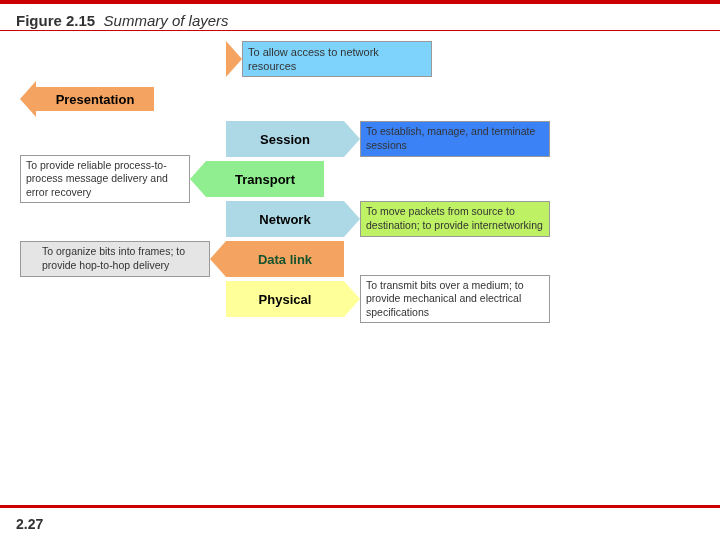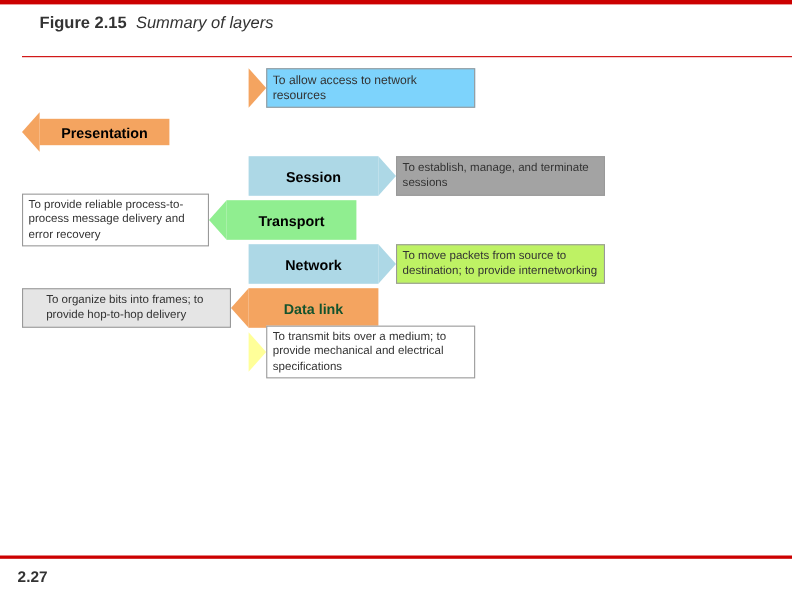--- a/index.html
+++ b/index.html
@@ -11,23 +11,22 @@
       font-size: 13px;
       overflow: hidden;
     }
 
     .top-border {
       height: 4px;
       background: #cc0000;
     }
 
     .header {
-      padding: 8px 16px 22px 16px;
+      padding: 8px 16px 1px 16px;
       border-bottom: 1px solid #cc0000;
-      margin-left: 20px;
     }
 
     .header-title {
       font-size: 15px;
       font-weight: bold;
       color: #333;
     }
 
     .header-title em {
       font-style: italic;
@@ -70,21 +69,21 @@
         <div style="width: 0px; height: 0px; border-top: 18px solid transparent; border-bottom: 18px solid transparent; border-right: 16px solid rgb(244, 164, 96);"></div>
         <div style="width: 118px; height: 24px; background: rgb(244, 164, 96); display: flex; align-items: center; justify-content: center; font-size: 13px; font-weight: bold; color: #000000; text-align: center;">Presentation</div>
         <div style="width: 0px; height: 0px; border-top: 18px solid transparent; border-bottom: 18px solid transparent; border-left: 16px solid rgb(244, 164, 96); visibility: hidden;"></div>
         <div style="width: 190px; font-size: 10.5px; color: rgb(51, 51, 51); line-height: 1.3; padding: 3px 5px; border: 1px solid rgb(153, 153, 153); background: rgb(255, 255, 255); min-height: 28px; display: flex; align-items: center; visibility: hidden;"></div>
       </div>
       <div style="display: flex; flex-direction: row; align-items: center; height: 36px; gap: 0px;">
         <div style="width: 190px; font-size: 10.5px; color: rgb(51, 51, 51); line-height: 1.3; padding: 3px 5px; border: 1px solid rgb(153, 153, 153); background: rgb(255, 255, 255); min-height: 28px; display: flex; align-items: center; visibility: hidden;"></div>
         <div style="width: 0px; height: 0px; border-top: 18px solid transparent; border-bottom: 18px solid transparent; border-right: 16px solid rgb(173, 216, 230); visibility: hidden;"></div>
         <div style="width: 118px; height: 36px; background: rgb(173, 216, 230); display: flex; align-items: center; justify-content: center; font-size: 13px; font-weight: bold; color: rgb(0, 0, 0); ">Session</div>
         <div style="width: 0px; height: 0px; border-top: 18px solid transparent; border-bottom: 18px solid transparent; border-left: 16px solid rgb(173, 216, 230);"></div>
-        <div style="width: 190px; font-size: 10.5px; color: rgb(51, 51, 51); line-height: 1.3; padding: 3px 5px; border: 1px solid rgb(153, 153, 153); background: #a3a3a3; min-height: 28px; display: flex; align-items: center;">To establish, manage, and terminate sessions</div>
+        <div style="width: 190px; font-size: 10.5px; color: rgb(51, 51, 51); line-height: 1.3; padding: 3px 5px; border: 1px solid rgb(153, 153, 153); background: #3b82f6; min-height: 28px; display: flex; align-items: center;">To establish, manage, and terminate sessions</div>
       </div>
       <div style="display: flex; flex-direction: row; align-items: center; height: 36px; gap: 0px;">
         <div style="width: 170px; font-size: 10.5px; color: rgb(51, 51, 51); line-height: 1.3; padding: 3px 5px; border: 1px solid rgb(153, 153, 153); background: rgb(255, 255, 255); min-height: 28px; display: flex; align-items: center;">To provide reliable process-to-process message delivery and error recovery</div>
         <div style="width: 0px; height: 0px; border-top: 18px solid transparent; border-bottom: 18px solid transparent; border-right: 16px solid rgb(144, 238, 144);"></div>
         <div style="width: 118px; height: 36px; background: rgb(144, 238, 144); display: flex; align-items: center; justify-content: center; font-size: 13px; font-weight: bold; color: rgb(0, 0, 0); text-align: center;">Transport</div>
         <div style="width: 0px; height: 0px; border-top: 18px solid transparent; border-bottom: 18px solid transparent; border-left: 16px solid rgb(144, 238, 144); visibility: hidden;"></div>
         <div style="width: 190px; font-size: 10.5px; color: rgb(51, 51, 51); line-height: 1.3; padding: 3px 5px; border: 1px solid rgb(153, 153, 153); background: rgb(255, 255, 255); min-height: 28px; display: flex; align-items: center; visibility: hidden;"></div>
       </div>
       <div style="display: flex; flex-direction: row; align-items: center; height: 36px; gap: 0px;">
         <div style="width: 190px; font-size: 10.5px; color: rgb(51, 51, 51); line-height: 1.3; padding: 3px 5px; border: 1px solid rgb(153, 153, 153); background: rgb(255, 255, 255); min-height: 28px; display: flex; align-items: center; visibility: hidden;"></div>
@@ -96,20 +95,21 @@
       <div style="display: flex; flex-direction: row; align-items: center; height: 36px; gap: 0px;">
         <div style="width: 190px; font-size: 10.5px; color: rgb(51, 51, 51); line-height: 1.3; padding: 3px 21px; border: 1px solid rgb(153, 153, 153); background: #e5e5e5; min-height: 28px; display: flex; align-items: center;">To organize bits into frames; to provide hop-to-hop delivery</div>
         <div style="width: 0px; height: 0px; border-top: 18px solid transparent; border-bottom: 18px solid transparent; border-right: 16px solid rgb(244, 164, 96);"></div>
         <div style="width: 118px; height: 36px; background: rgb(244, 164, 96); display: flex; align-items: center; justify-content: center; font-size: 13px; font-weight: bold; color: #14532d; text-align: center;">Data link</div>
         <div style="width: 0px; height: 0px; border-top: 18px solid transparent; border-bottom: 18px solid transparent; border-left: 16px solid rgb(244, 164, 96); visibility: hidden;"></div>
         <div style="width: 190px; font-size: 10.5px; color: rgb(51, 51, 51); line-height: 1.3; padding: 3px 5px; border: 1px solid rgb(153, 153, 153); background: rgb(255, 255, 255); min-height: 28px; display: flex; align-items: center; visibility: hidden;"></div>
       </div>
       <div style="display: flex; flex-direction: row; align-items: center; height: 36px; gap: 0px;">
         <div style="width: 190px; font-size: 10.5px; color: rgb(51, 51, 51); line-height: 1.3; padding: 3px 5px; border: 1px solid rgb(153, 153, 153); background: rgb(255, 255, 255); min-height: 28px; display: flex; align-items: center; visibility: hidden;"></div>
         <div style="width: 0px; height: 0px; border-top: 18px solid transparent; border-bottom: 18px solid transparent; border-right: 16px solid rgb(255, 255, 153); visibility: hidden;"></div>
+        <div style="width: 118px; height: 36px; background: rgb(255, 255, 153); display: flex; align-items: center; justify-content: center; font-size: 13px; font-weight: bold; color: rgb(0, 0, 0); text-align: center;">Physical</div>
         <div style="width: 0px; height: 0px; border-top: 18px solid transparent; border-bottom: 18px solid transparent; border-left: 16px solid rgb(255, 255, 153);"></div>
         <div style="width: 190px; font-size: 10.5px; color: rgb(51, 51, 51); line-height: 1.3; padding: 3px 5px; border: 1px solid rgb(153, 153, 153); background: rgb(255, 255, 255); min-height: 28px; display: flex; align-items: center;">To transmit bits over a medium; to provide mechanical and electrical specifications</div>
       </div>
     </div>
 </div>
 
 <div class="footer">
   <span>2.27</span>
 </div>
 

